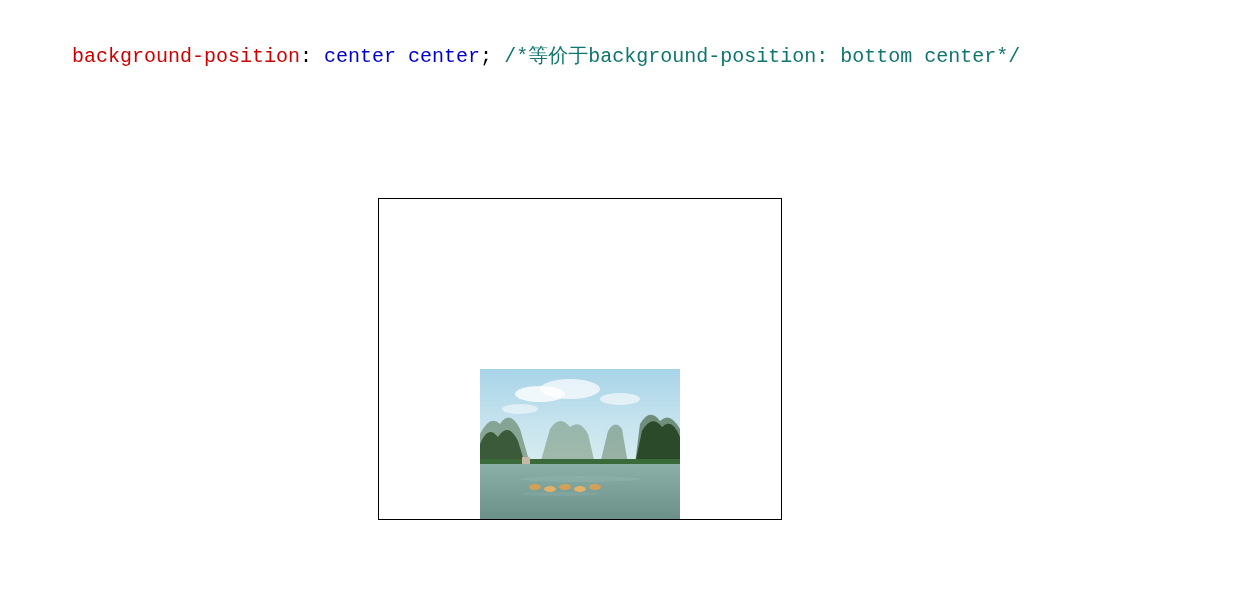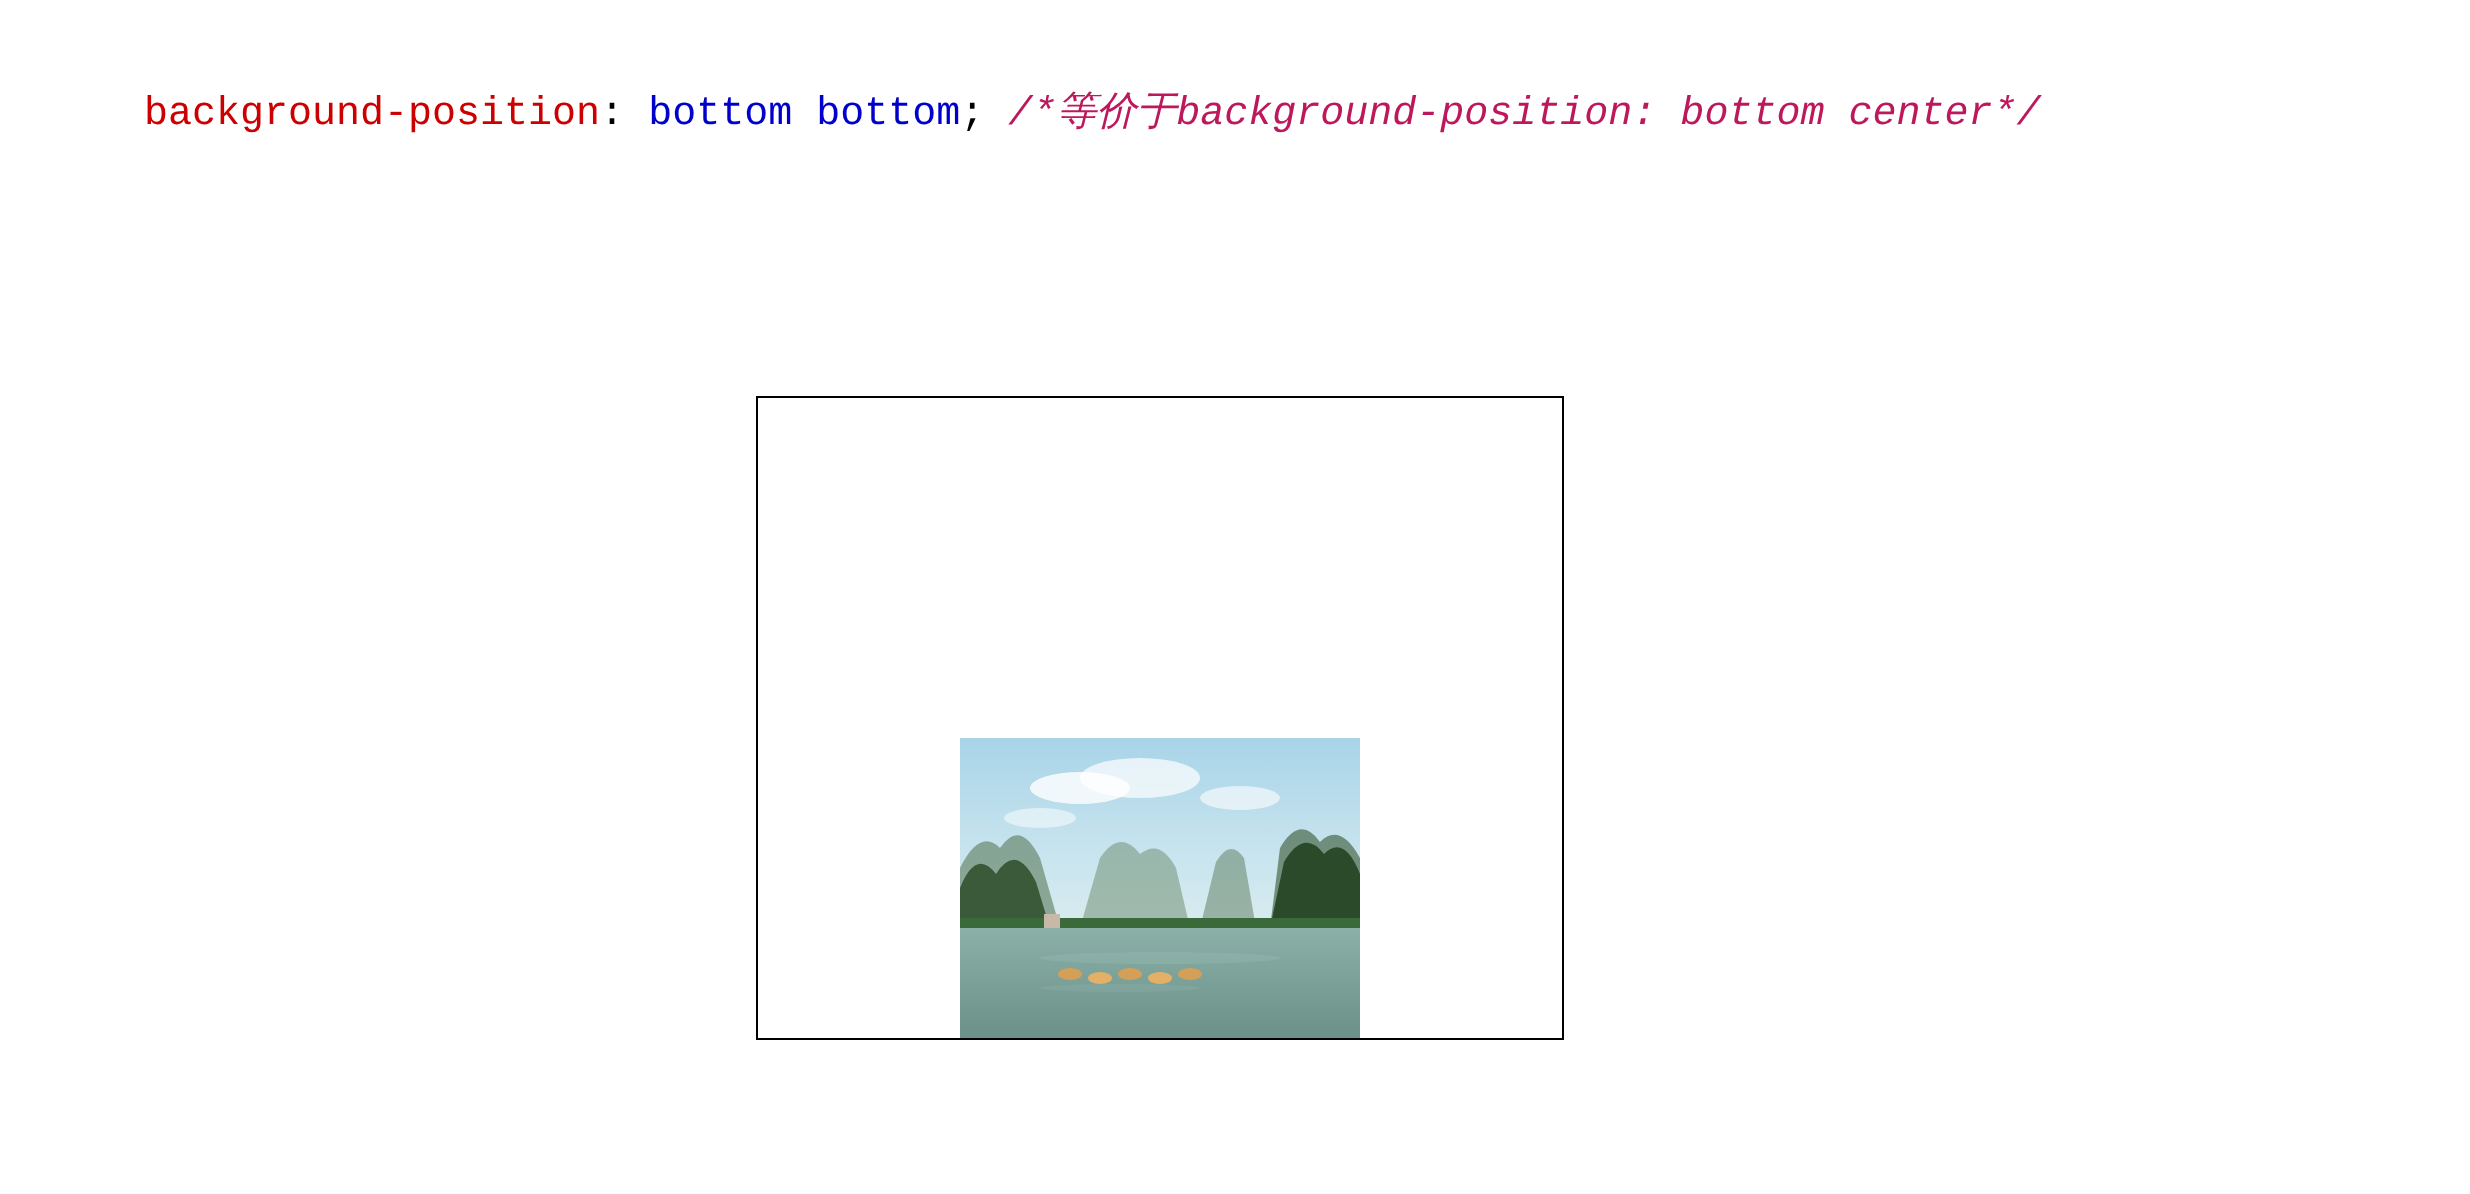--- a/index.html
+++ b/index.html
@@ -28,22 +28,21 @@
     .colon {
       color: #000000;
     }
     .value {
       color: #0000cc;
     }
     .semicolon {
       color: #000000;
     }
     .comment {
-      color: #be185d;
-      font-style: italic;
+      color: #0f766e;
     }
     .demo-container {
       position: absolute;
       top: 198px;
       left: 378px;
       width: 404px;
       height: 322px;
       border: 1px solid #000000;
       background: #ffffff;
     }
@@ -58,21 +57,21 @@
     }
     .demo-image svg {
       width: 100%;
       height: 100%;
       display: block;
     }
   </style>
 </head>
 <body>
 
-<div class="code-line"><span class="prop-name">background-position</span><span class="colon">:</span><span> </span><span class="value">bottom bottom</span><span class="semicolon">;</span><span> </span><span class="comment">/*等价于background-position: bottom center*/</span></div>
+<div class="code-line"><span class="prop-name">background-position</span><span class="colon">:</span><span> </span><span class="value">center center</span><span class="semicolon">;</span><span> </span><span class="comment">/*等价于background-position: bottom center*/</span></div>
 
 <div class="demo-container">
   <div class="demo-image">
     <svg viewBox="0 0 200 150" preserveAspectRatio="xMidYMid slice">
 
       <defs>
         <linearGradient id="sky" x1="0%" y1="0%" x2="0%" y2="100%">
           <stop offset="0%" style="stop-color:#a8d4e8"></stop>
           <stop offset="60%" style="stop-color:#c8e4ee"></stop>
           <stop offset="100%" style="stop-color:#d8ecee"></stop>

